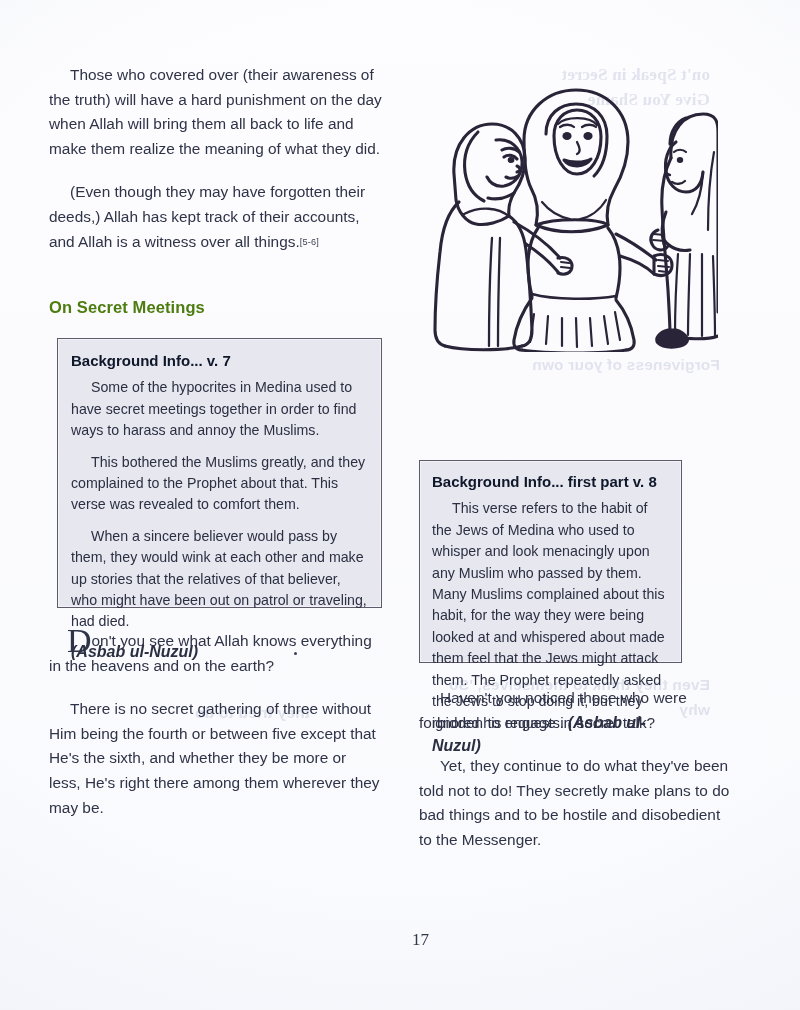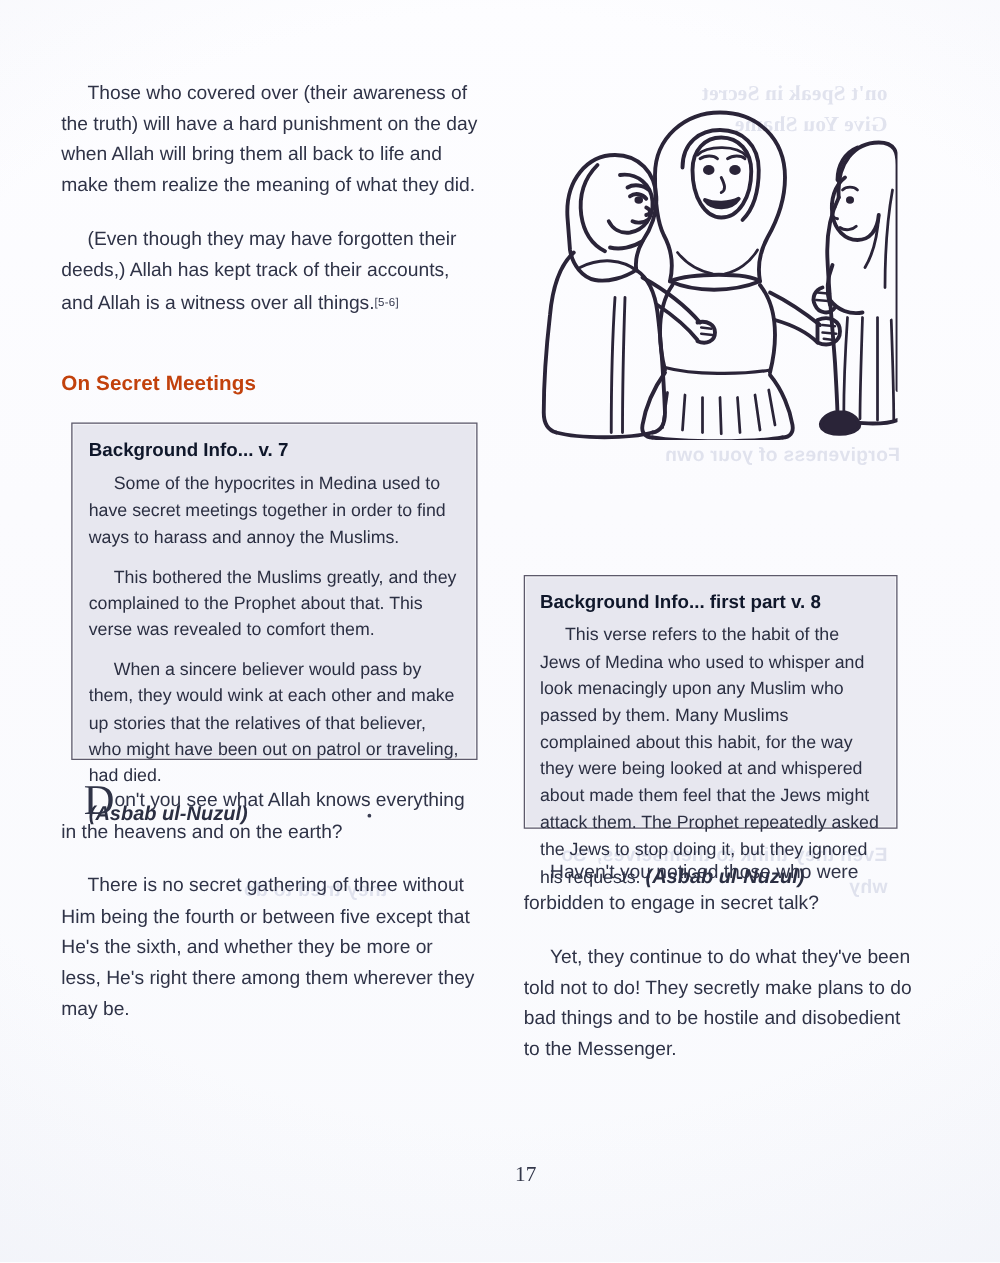--- a/index.html
+++ b/index.html
@@ -57,21 +57,21 @@
     font-size: 9.2px;
     vertical-align: 2px;
     letter-spacing: .2px;
     color: #3a3e52;
   }
 
   h2.section-head {
     margin: 0;
     font-size: 16.5px;
     font-weight: 700;
-    color: #c2410c;
+    color: #4d7c0f;
     letter-spacing: .1px;
   }
 
   .infobox {
     position: absolute;
     border: 1.6px solid #5d5a6b;
     background: #e7e7ef;
     box-sizing: border-box;
     box-shadow: inset 0 0 0 1px rgba(255,255,255,0.5);
   }
@@ -304,21 +304,21 @@
         <path d="M272 192 C271 222, 270 252, 270 273"></path>
         <path d="M284 192 C284 222, 284 252, 284 274"></path>
         <path d="M295 194 C296 222, 297 252, 297 274"></path>
       </g>
 
       <path d="M250 268 C242 270, 236 276, 240 281 C246 287, 262 286, 268 281 C272 277, 266 270, 258 268 Z" fill="#2a2438" stroke="#2a2438"></path>
     </svg>
   </div>
 
 
-  <div class="infobox" style="left:419px; top:460px; width:299px; height:203px;">
+  <div class="infobox" style="left:419px; top:460px; width:263px; height:203px;">
     <div class="inner" style="padding:10px 11px 8px 12px;">
       <h3>Background Info...  first part v. 8</h3>
       <p><span>This verse refers to the habit of the Jews of Medina who used to whisper and look menacingly upon any Muslim who passed by them.  Many Muslims complained about this habit, for the way they were being looked at and whispered about made them feel that the Jews might attack them.  The Prophet repeatedly asked the Jews to stop doing it, but they ignored his requests.</span>
         <span class="cite">(Asbab ul-Nuzul)</span></p>
     </div>
   </div>
 
   <div class="col" style="left:419px; top:686px; width:315px;">
     <p>Haven't you noticed those who were forbidden to engage in secret talk?</p>
     <p>Yet, they continue to do what they've been told not to do!  They secretly make plans to do bad things and to be hostile and disobedient to the Messenger.</p>

